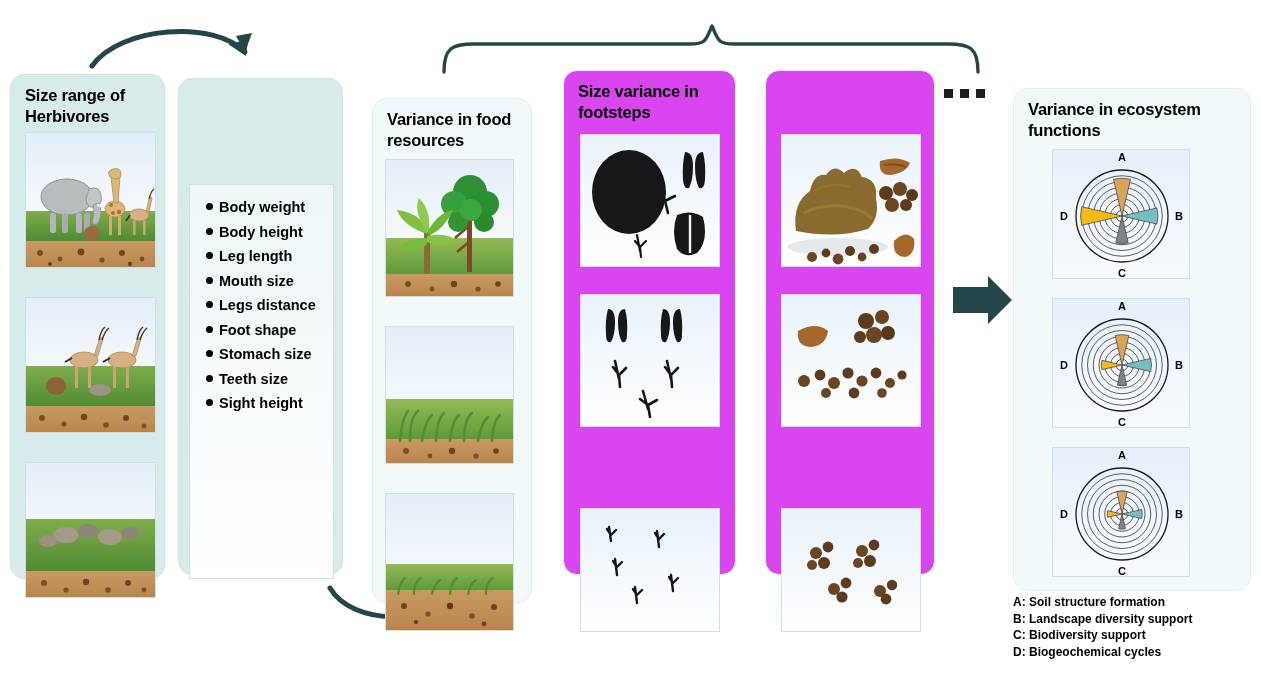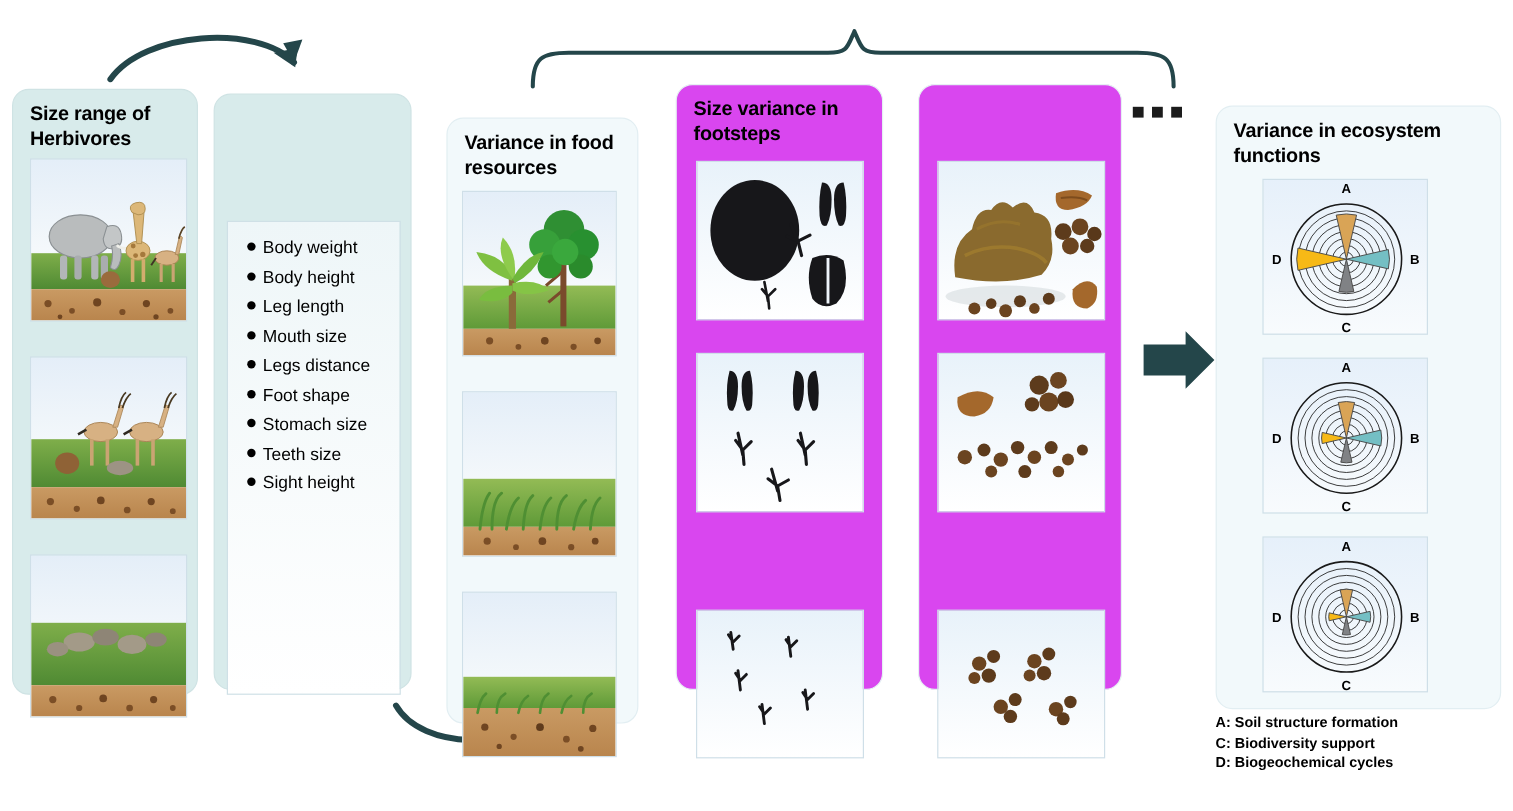--- a/index.html
+++ b/index.html
@@ -41,21 +41,21 @@
         background:linear-gradient(#93bb55,#5f9a38);}
 
   
   .traits-box{
     position:absolute;box-sizing:border-box;
     border:1px solid #cfe0e6;
     background:linear-gradient(#eef6f8,#ffffff);
   }
   .traits-list{margin:0;padding:14px 0 0 16px;list-style:none;}
   .traits-list li{
-    font-size:14.5px;font-weight:normal;color:#000;
+    font-size:14.5px;font-weight:bold;color:#000;
     margin-bottom:8.5px;white-space:nowrap;
   }
   .bullet{display:inline-block;width:7px;height:7px;border-radius:50%;
           background:#000;margin-right:6px;vertical-align:2px;}
 
   
   .legend{position:absolute;left:1013px;top:594px;width:245px;}
   .legend div{font-size:12px;font-weight:bold;color:#000;line-height:16.5px;}
 
   
@@ -513,17 +513,18 @@
           <text x="69" y="11" fill="#000" font-size="11" font-weight="bold" font-family="&quot;Liberation Sans&quot;, sans-serif" text-anchor="middle">A</text>
           <text x="126" y="70" fill="#000" font-size="11" font-weight="bold" font-family="&quot;Liberation Sans&quot;, sans-serif" text-anchor="middle">B</text>
           <text x="69" y="127" fill="#000" font-size="11" font-weight="bold" font-family="&quot;Liberation Sans&quot;, sans-serif" text-anchor="middle">C</text>
           <text x="11" y="70" fill="#000" font-size="11" font-weight="bold" font-family="&quot;Liberation Sans&quot;, sans-serif" text-anchor="middle">D</text>
         </svg>
     </div>
   </div>
 
   <div class="legend">
     <div>A: Soil structure formation</div>
+    <div>B: Landscape diversity support</div>
     <div>C: Biodiversity support</div>
     <div>D: Biogeochemical cycles</div>
   </div>
 
 </div>
 
 </body></html>

